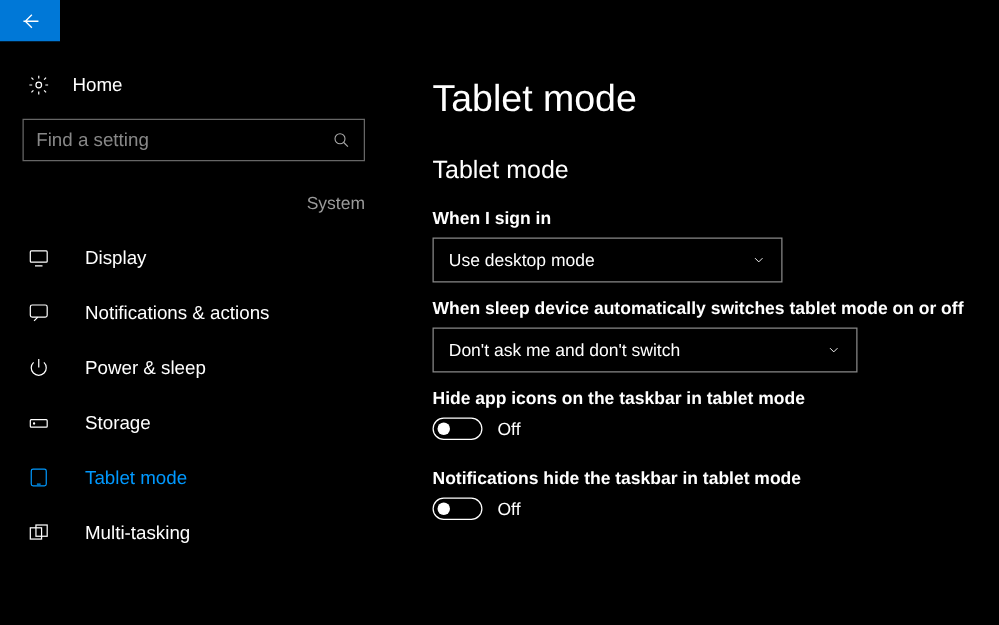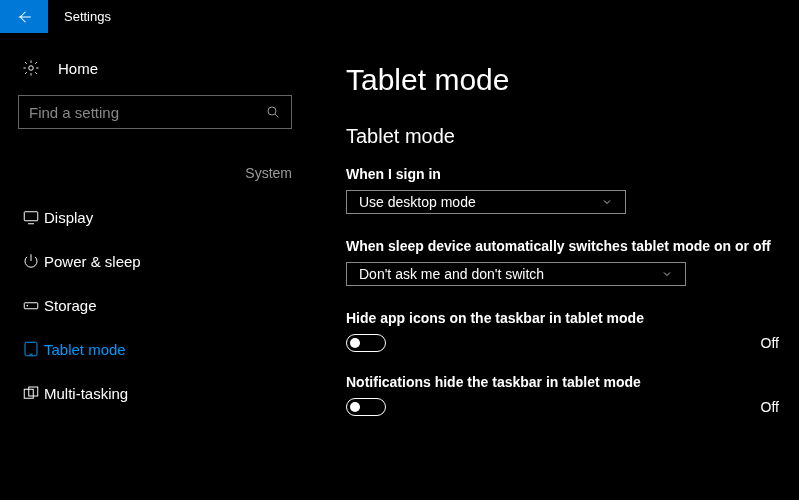--- a/index.html
+++ b/index.html
@@ -50,21 +50,21 @@
   }
   .home-row .icon, .nav-item .icon { width: 18px; height: 18px; display:flex; align-items:center; justify-content:center; }
   .home-row .icon svg, .nav-item .icon svg { width: 18px; height: 18px; fill: none; stroke: #fff; stroke-width: 1.3; }
   .home-row span, .nav-item span { font-size: 15px; }
   .search-box {
     border: 1px solid #666;
     height: 34px;
     display: flex;
     align-items: center;
     padding: 0 10px;
-    margin-bottom: 36px;
+    margin-bottom: 25px;
   }
   .search-box input {
     flex: 1;
     background: transparent;
     border: none;
     outline: none;
     color: #fff;
     font-size: 15px;
   }
   .search-box input::placeholder { color: #888; }
@@ -72,21 +72,21 @@
   .section-label {
     color: #9a9a9a;
     font-size: 14px;
     margin-bottom: 14px;
     padding-left: 2px;
     text-align: right;
   }
   .nav-item {
     display: flex;
     align-items: center;
-    gap: 4px;
+    gap: 28px;
     padding: 13px 4px;
     cursor: pointer;
   }
   .nav-item.selected { color: #0099ff; }
   .nav-item.selected svg { stroke: #0099ff; }
   .content {
     flex: 1;
     padding: 30px 20px 0 36px;
   }
   h1 {
@@ -99,39 +99,38 @@
     font-weight: 400;
     margin-bottom: 18px;
   }
   .field-label {
     font-size: 14px;
     margin-bottom: 8px;
     font-weight: bold;
   }
   .dropdown {
     border: 1px solid #888;
-    height: 24px;
+    height: 36px;
     display: flex;
     align-items: center;
     justify-content: space-between;
     padding: 0 12px;
-    margin-bottom: 24px;
+    margin-bottom: 12px;
     cursor: pointer;
     background: #000;
   }
   .dropdown span { font-size: 14px; }
   .dropdown svg { width: 12px; height: 12px; fill:none; stroke:#fff; stroke-width:1.5; }
   .dd1 { width: 280px; }
   .dd2 { width: 340px; }
   .toggle-row {
     display: flex;
     align-items: center;
-    gap: 0;
+    gap: 12px;
     margin-bottom: 22px;
-    justify-content: space-between;
   }
   .toggle {
     width: 40px;
     height: 18px;
     border: 1.5px solid #fff;
     border-radius: 10px;
     position: relative;
     cursor: pointer;
   }
   .toggle::after {
@@ -148,21 +147,20 @@
 </style>
 </head>
 <body>
 
 <div class="titlebar">
   <div class="back-btn">
     <svg viewBox="0 0 24 24">
         <path d="M14 5l-7 7 7 7M5 12h16"></path>
       </svg>
   </div>
-  <div class="title-text">Settings</div>
 </div>
 
 <div class="body">
   <div class="sidebar">
 
     <div class="home-row">
       <span class="icon">
         <svg viewBox="0 0 24 24">
             <circle cx="12" cy="12" r="3"></circle>
             <path d="M12 2v3M12 19v3M4.2 4.2l2.1 2.1M17.7 17.7l2.1 2.1M2 12h3M19 12h3M4.2 19.8l2.1-2.1M17.7 6.3l2.1-2.1"></path>
@@ -184,20 +182,29 @@
     <div class="nav-item">
       <span class="icon">
           <svg viewBox="0 0 24 24">
             <rect x="3" y="5" width="18" height="12" rx="1"></rect>
             <path d="M8 21h8"></path>
           </svg>
         </span>
       <span>Display</span>
     </div>
 
+    <div class="nav-item">
+      <span class="icon">
+          <svg viewBox="0 0 24 24">
+            <rect x="3" y="4" width="18" height="13" rx="2"></rect>
+            <path d="M7 21l4-4"></path>
+          </svg>
+        </span>
+      <span>Notifications &amp; actions</span>
+    </div>
 
     <div class="nav-item">
       <span class="icon">
           <svg viewBox="0 0 24 24">
             <path d="M12 3v9"></path>
             <path d="M6.5 6.5a8 8 0 1 0 11 0"></path>
           </svg>
         </span>
       <span>Power &amp; sleep</span>
     </div>

